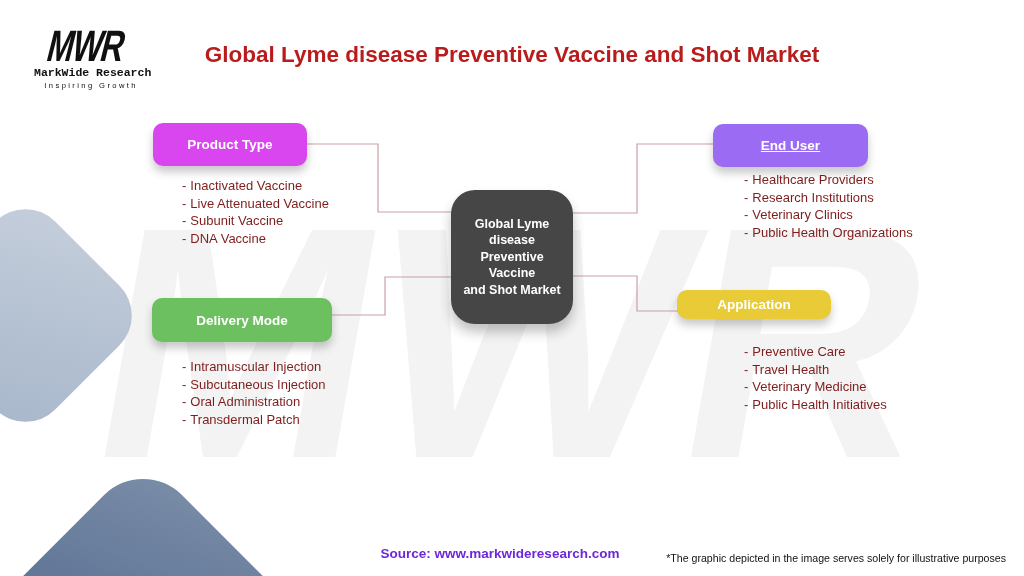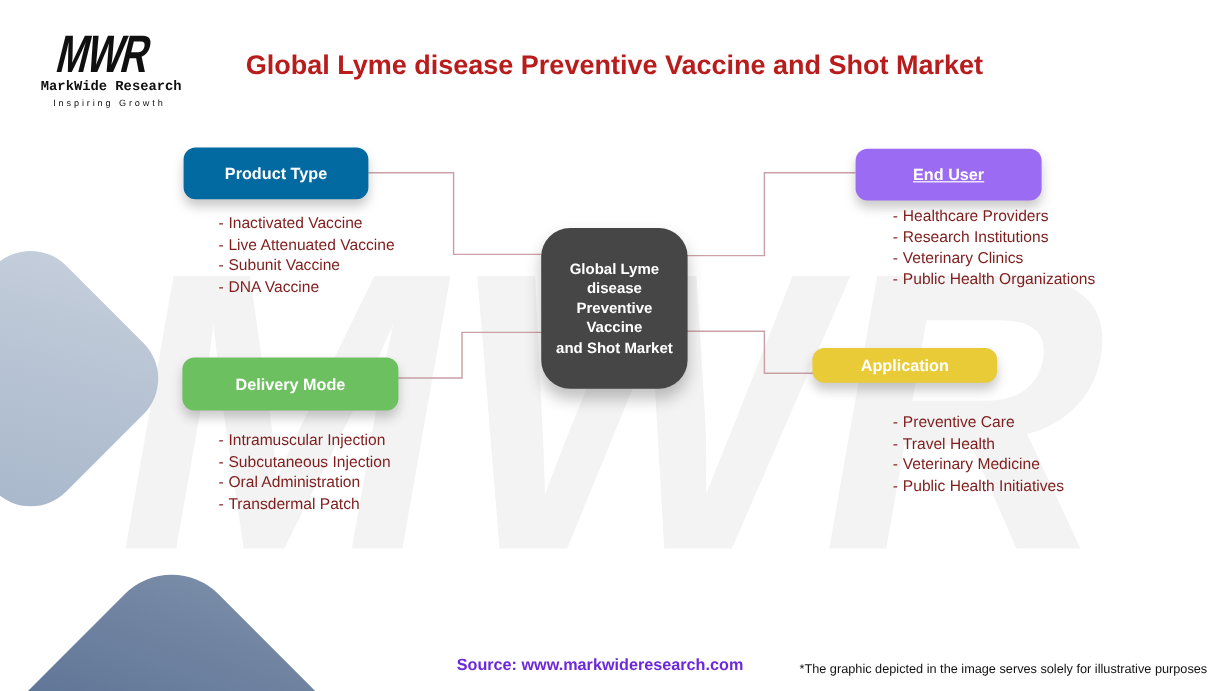--- a/index.html
+++ b/index.html
@@ -44,21 +44,21 @@
   
   .connectors { position:absolute; left:0; top:0; z-index:1; }
 
   
   .seg-head {
     position:absolute; z-index:2; border-radius:10px;
     display:flex; align-items:center; justify-content:center;
     color:#ffffff; font-weight:bold; font-size:13.5px;
     box-shadow:0 6px 9px rgba(60,60,60,0.28);
   }
-  .head-product     { left:153px; top:123px; width:154px; height:43px; background:#0369a1; }
+  .head-product     { left:153px; top:123px; width:154px; height:43px; background:#d946ef; }
   .head-enduser     { left:713px; top:124px; width:155px; height:43px; background:#9c6bf3;text-decoration:underline; }
   .head-delivery    { left:152px; top:298px; width:180px; height:44px; background:#6cc05f; }
   .head-application { left:677px; top:290px; width:154px; height:29px; background:#e8cb37; }
 
   
   .seg-list {
     position:absolute; z-index:2; margin:0; padding:0; list-style:none;
     font-size:13px; line-height:17.6px; color:#7f1d1d; white-space:nowrap;
   }
   .list-product     { left:182px; top:177px; }

